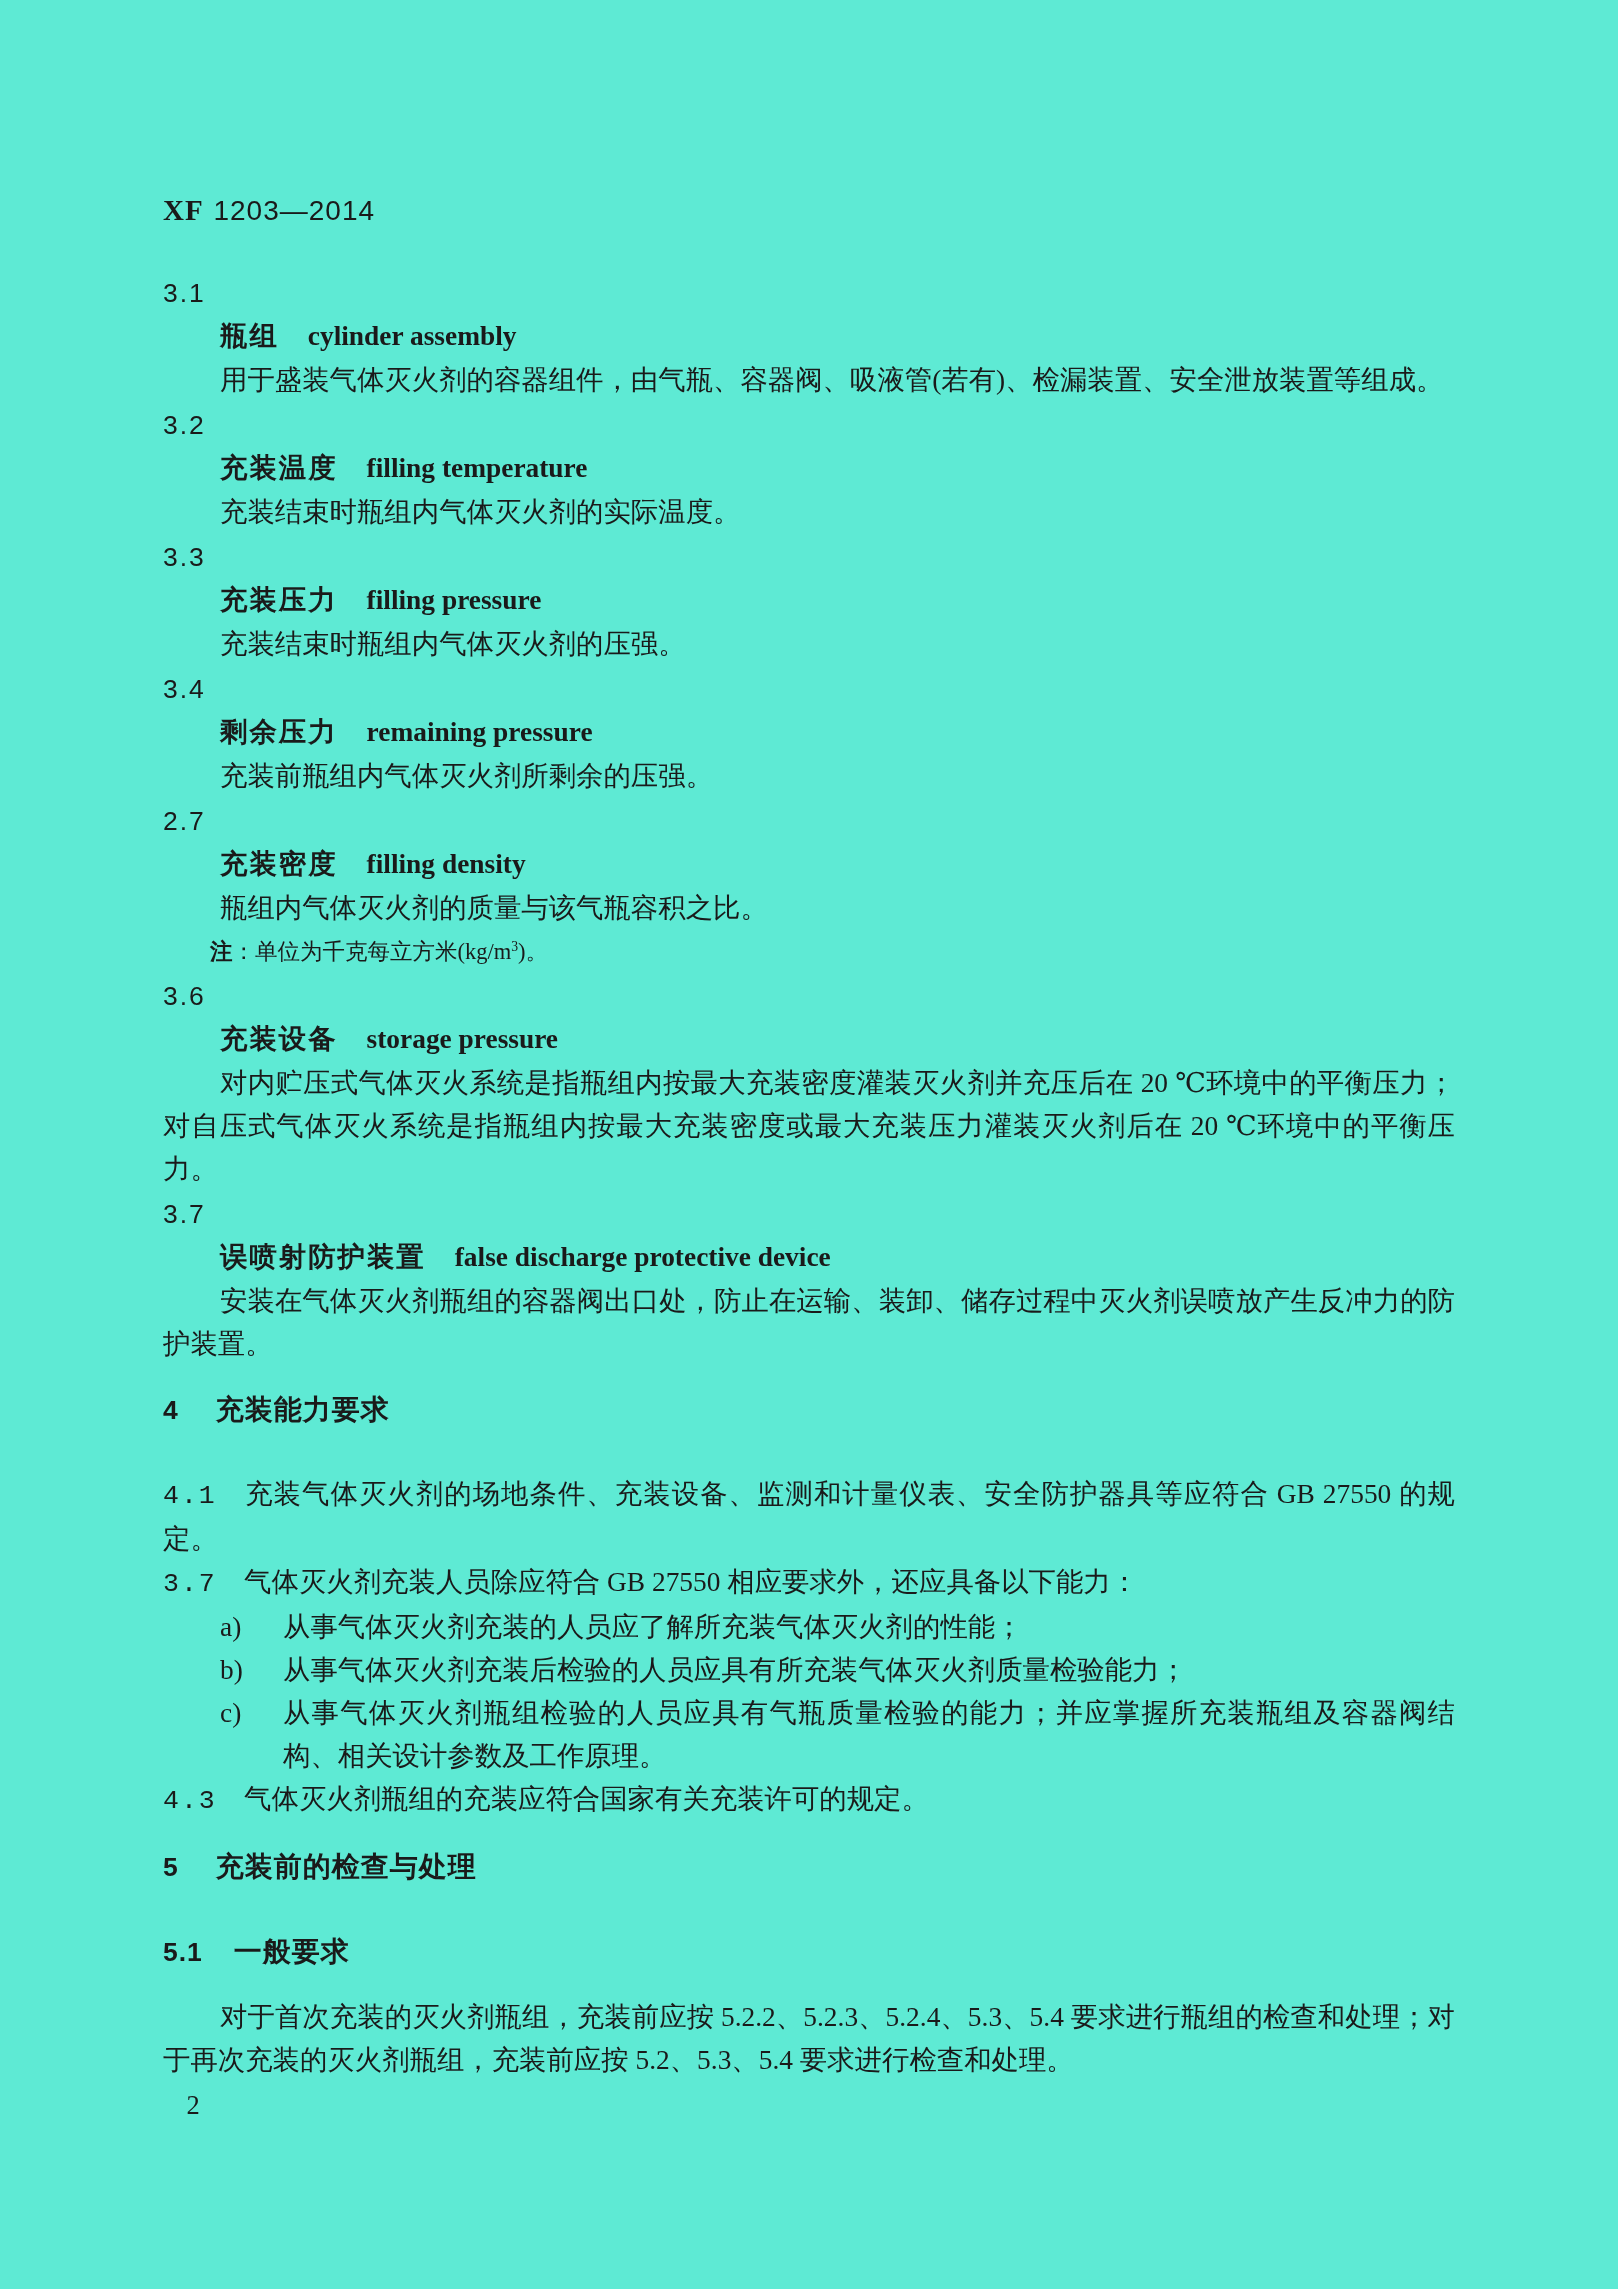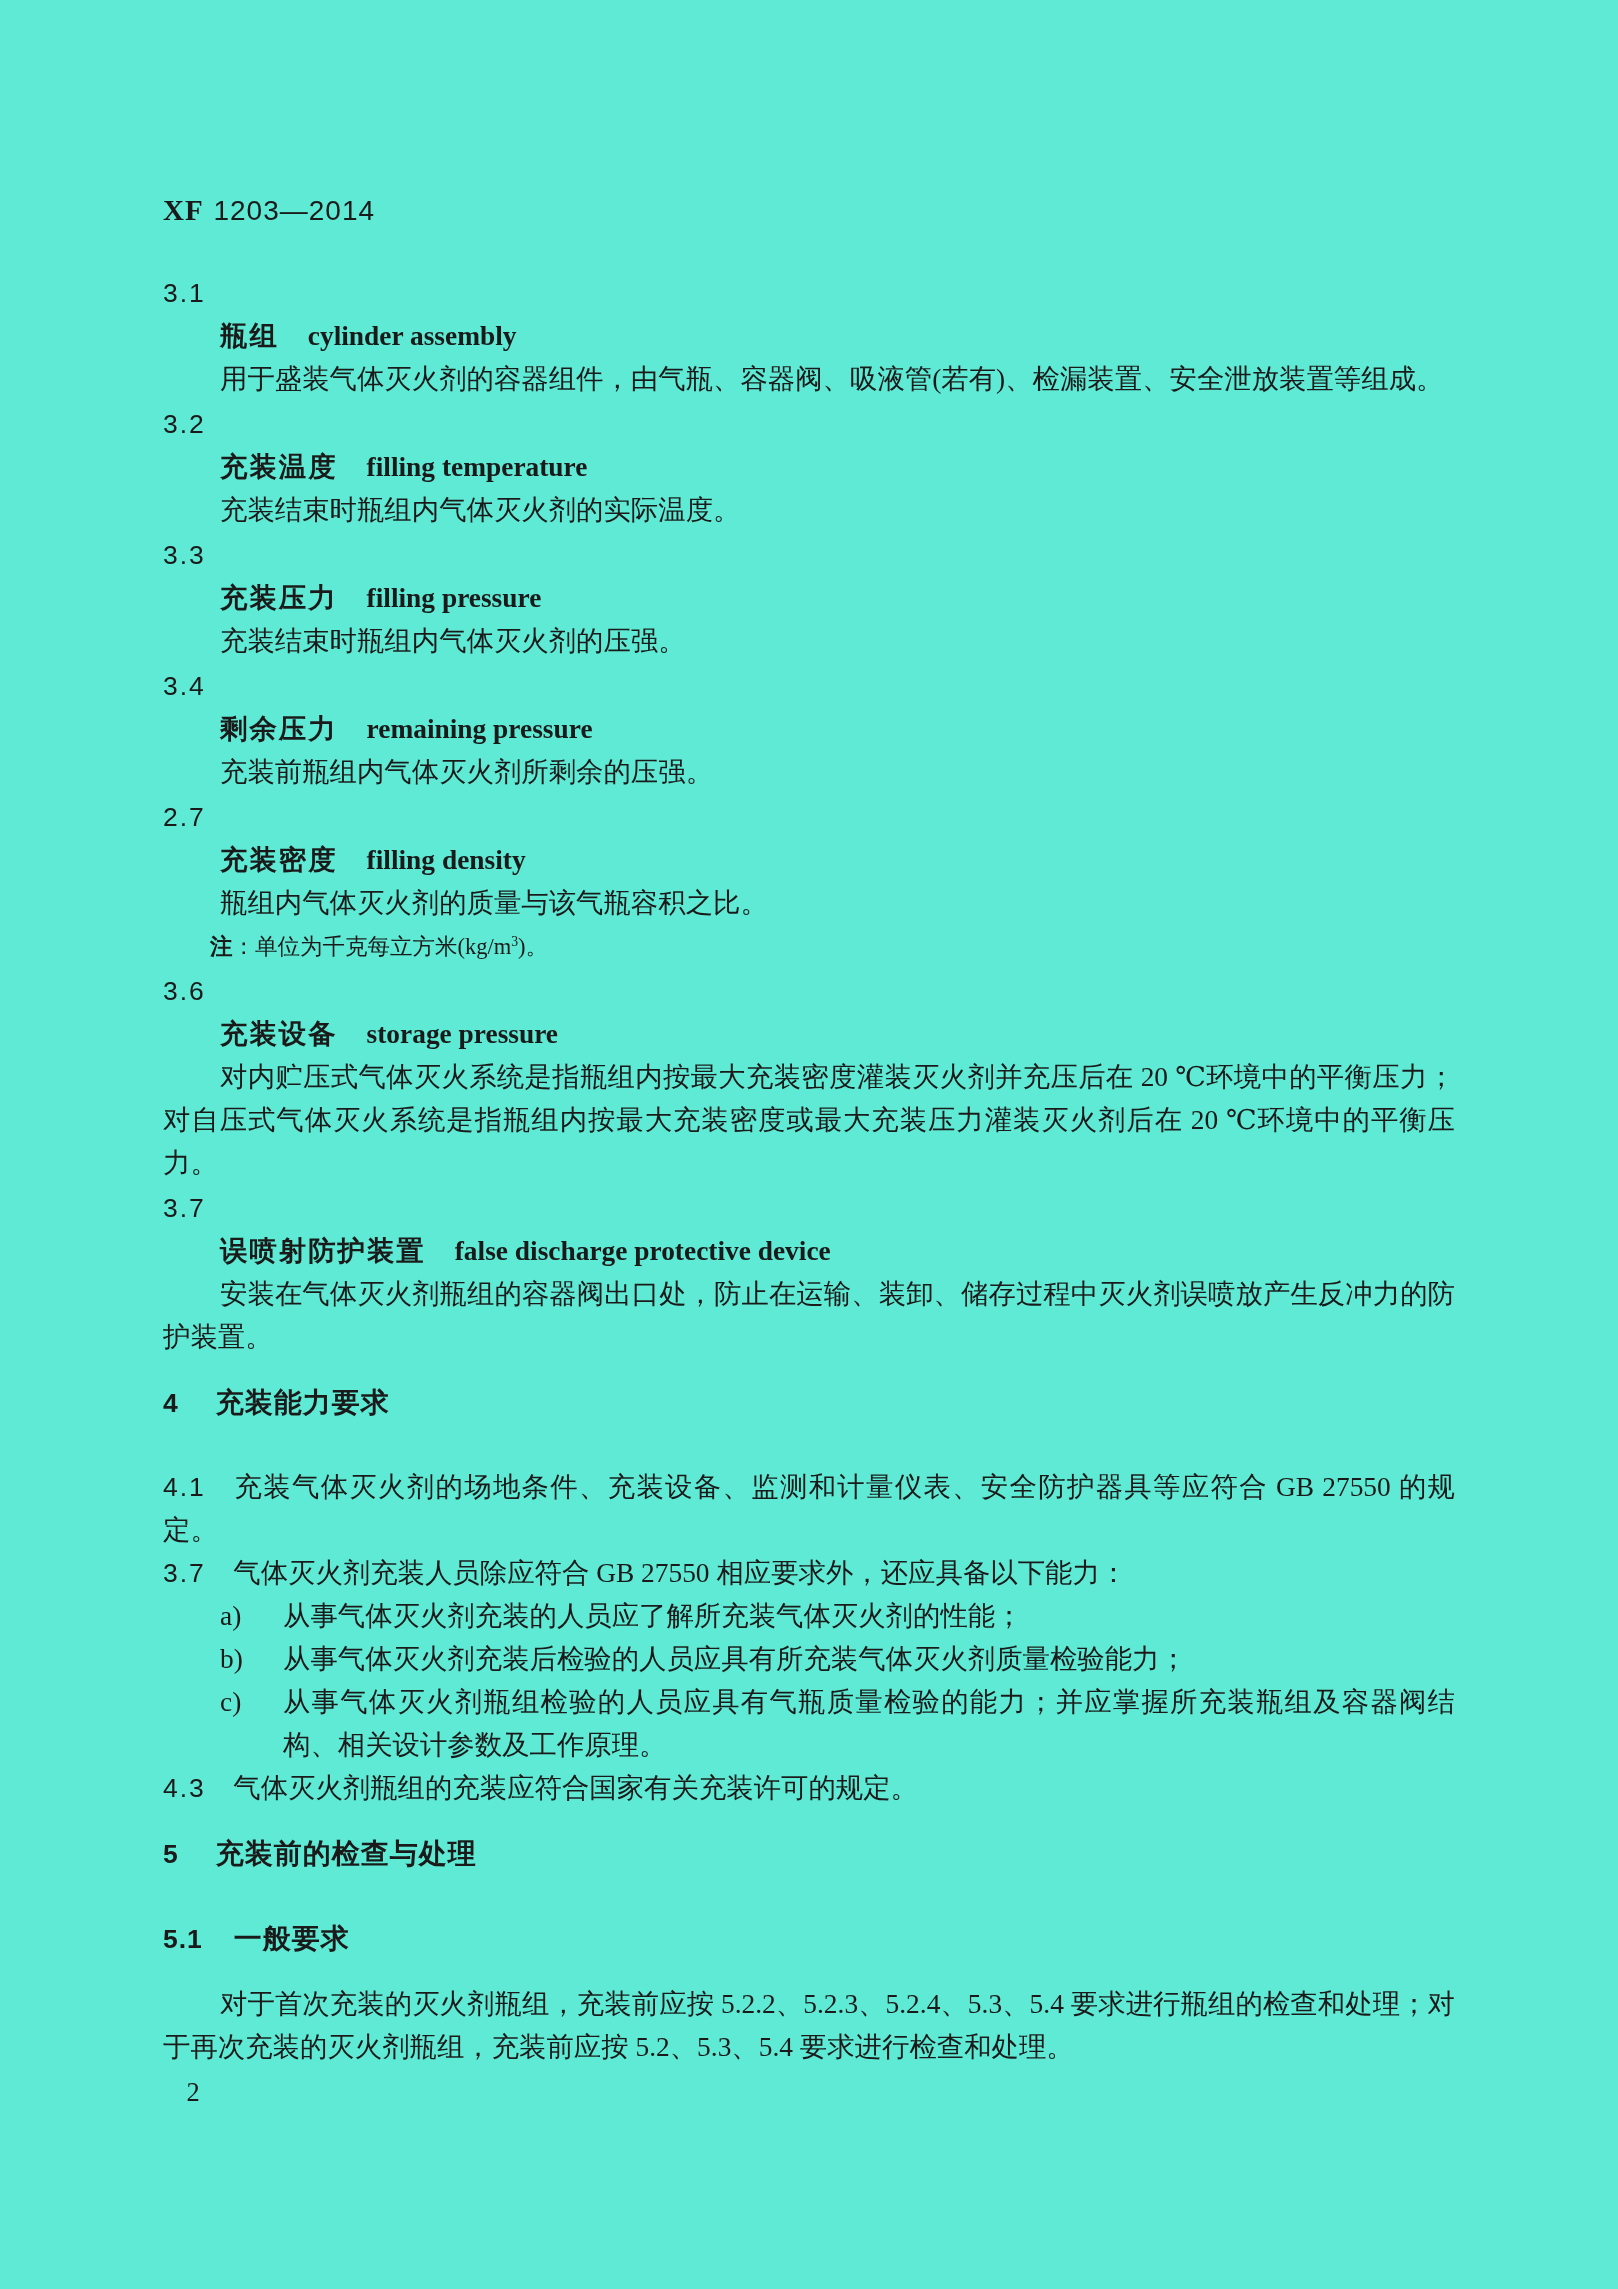--- a/index.html
+++ b/index.html
@@ -43,21 +43,21 @@
   .clause-num {
     font-family: "Liberation Sans", "DejaVu Sans", sans-serif;
     font-size: 26.5px;
     letter-spacing: 2px;
   }
   .term-heading {
     padding-left: 57px;
     font-weight: bold;
   }
   .term-zh {
-    font-family: Liberation Serif, serif;
+    font-family: Liberation Mono, monospace;
     letter-spacing: 2px;
   }
   .term-en {
     font-family: "Liberation Serif", "DejaVu Serif", serif;
     margin-left: 29px;
     margin-top: 16px;
   }
   .para {
     text-align: justify;
     text-indent: 57px;
@@ -91,21 +91,21 @@
     font-family: "Liberation Sans", "DejaVu Sans", sans-serif;
     font-weight: bold;
     font-size: 28px;
     line-height: 43px;
     letter-spacing: 1px;
   }
   .sub-num { margin-right: 31px; font-size: 26.5px; font-weight: bold; text-align: center; }
   
   .clause { text-align: justify; }
   .cnum {
-    font-family: Liberation Sans, sans-serif;
+    font-family: Liberation Mono, monospace;
     font-size: 26.5px;
     letter-spacing: 2px;
     margin-right: 27.4px;
   }
   
   .li {
     display: flex;
     padding-left: 57px;
   }
   .li-label {

